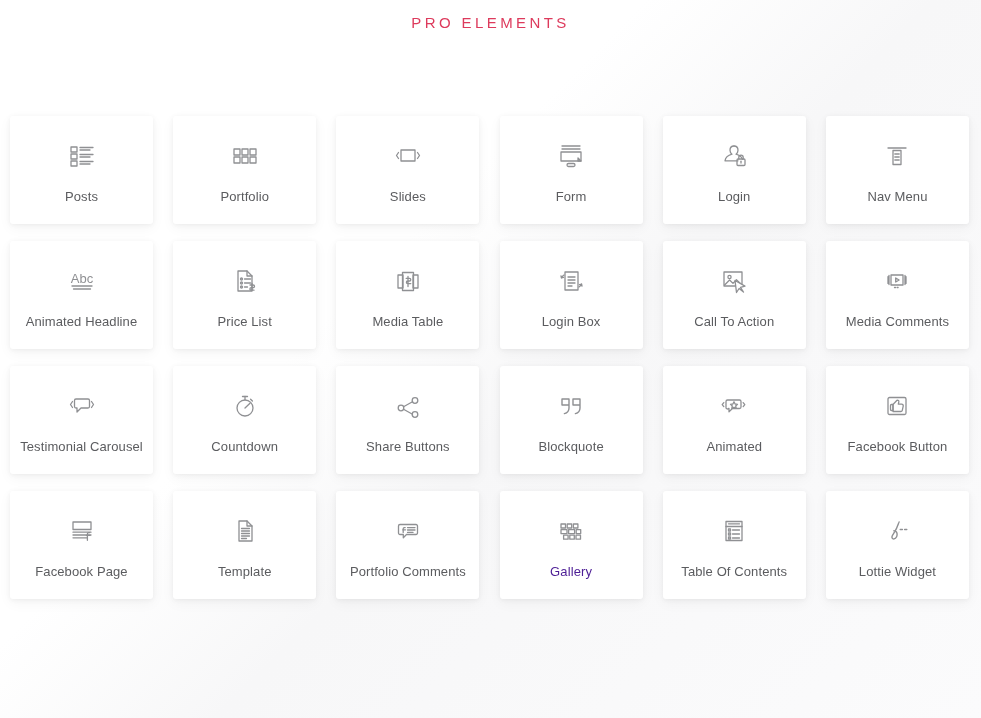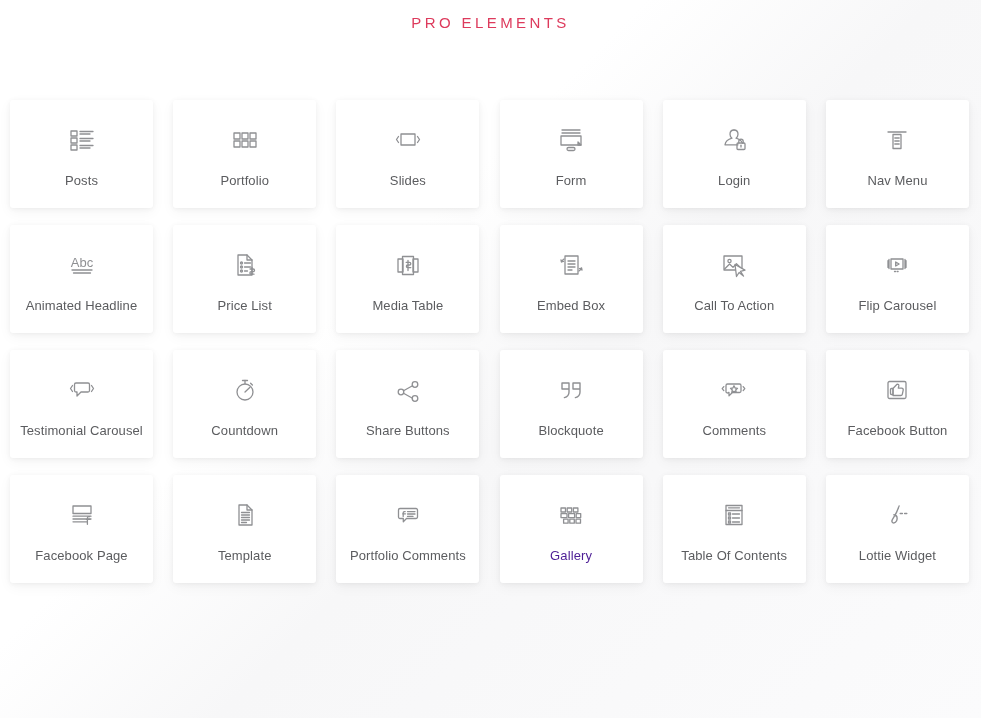--- a/index.html
+++ b/index.html
@@ -40,21 +40,21 @@
     color: #dd3a5c;
     font-weight: 400;
     padding-top: 13px;
     line-height: 20px;
     white-space: nowrap;
   }
 
   .grid {
     position: absolute;
     left: 10px;
-    top: 100px;
+    top: 116px;
     width: 959px;
     display: grid;
     grid-template-columns: repeat(6, 143px);
     column-gap: 20.2px;
     row-gap: 17px;
   }
 
   .card {
     width: 143px;
     height: 108px;
@@ -224,21 +224,21 @@
         <div class="card-icon" style="color: rgb(143, 144, 147);">
           <svg width="34" height="34" viewBox="0 0 34 34">
             <g fill="none" stroke="currentColor" stroke-width="1.3" stroke-linecap="round" stroke-linejoin="round">
               <rect x="11" y="8" width="13" height="18"></rect>
               <path d="M14 13h7M14 16h7M14 19h7M14 22h4"></path>
               <path d="M10 11c-2 1.2-2.6 3-2.6 3M7.4 14l-.4-2.2M7.4 14l2.1-.6"></path>
               <path d="M25 23c2-1.2 2.6-3 2.6-3M27.6 20l.4 2.2M27.6 20l-2.1.6"></path>
             </g>
           </svg>
         </div>
-        <div class="card-label" style="color: rgb(91, 92, 95);">Embed Box</div>
+        <div class="card-label" style="color: rgb(91, 92, 95);">Login Box</div>
       </div>
       <div class="card">
         <div class="card-icon" style="color: rgb(143, 144, 147);">
           <svg width="34" height="34" viewBox="0 0 34 34">
             <g fill="none" stroke="currentColor" stroke-width="1.3" stroke-linecap="round" stroke-linejoin="round">
               <rect x="7" y="8" width="18" height="14"></rect>
               <circle cx="12.5" cy="13" r="1.6"></circle>
               <path d="M7.6 21l5-5 3.4 3.4 3.4-3.6L25 21"></path>
               <path d="M18 16.5l1.5 12 2.6-4 4.4 3.5-3-4.6 4.5-1.3z" fill="#ffffff"></path>
             </g>
@@ -250,21 +250,21 @@
         <div class="card-icon" style="color: rgb(143, 144, 147);">
           <svg width="34" height="34" viewBox="0 0 34 34">
             <g fill="none" stroke="currentColor" stroke-width="1.3" stroke-linecap="round" stroke-linejoin="round">
               <rect x="11" y="11" width="12" height="10"></rect>
               <path d="M15.7 14l3.4 2-3.4 2z"></path>
               <path d="M9 11.5v9M8 12.6v6.8M25 11.5v9M26 12.6v6.8"></path>
               <path d="M14.5 23.5h5" stroke-dasharray="1 1.6"></path>
             </g>
           </svg>
         </div>
-        <div class="card-label" style="color: rgb(91, 92, 95);">Flip Carousel</div>
+        <div class="card-label" style="color: rgb(91, 92, 95);">Media Comments</div>
       </div>
       <div class="card">
         <div class="card-icon" style="color: rgb(143, 144, 147);">
           <svg width="34" height="34" viewBox="0 0 34 34">
             <g fill="none" stroke="currentColor" stroke-width="1.3" stroke-linecap="round" stroke-linejoin="round">
               <path d="M11 10h12a1.5 1.5 0 011.5 1.5v6A1.5 1.5 0 0123 19h-7l-4 4v-4h-1a1.5 1.5 0 01-1.5-1.5v-6A1.5 1.5 0 0111 10z"></path>
               <path d="M7.5 12.5L5.5 15.5l2 3M26.5 12.5l2 3-2 3"></path>
             </g>
           </svg>
         </div>
@@ -311,21 +311,21 @@
       <div class="card">
         <div class="card-icon" style="color: rgb(143, 144, 147);">
           <svg width="34" height="34" viewBox="0 0 34 34">
             <g fill="none" stroke="currentColor" stroke-width="1.3" stroke-linecap="round" stroke-linejoin="round">
               <path d="M11.5 11h11a1.5 1.5 0 011.5 1.5v5.5a1.5 1.5 0 01-1.5 1.5h-7l-3.5 3.3V19.5h-.5A1.5 1.5 0 019 18v-5.5A1.5 1.5 0 0110.5 11z"></path>
               <path d="M17 12.8l1.1 2.2 2.4.3-1.8 1.7.5 2.4-2.2-1.2-2.2 1.2.5-2.4-1.8-1.7 2.4-.3z"></path>
               <path d="M6.8 13.6L5.2 15.6l1.6 2M26.2 13.6l1.6 2-1.6 2"></path>
             </g>
           </svg>
         </div>
-        <div class="card-label" style="color: rgb(91, 92, 95);">Comments</div>
+        <div class="card-label" style="color: rgb(91, 92, 95);">Animated</div>
       </div>
       <div class="card">
         <div class="card-icon" style="color: rgb(143, 144, 147);">
           <svg width="34" height="34" viewBox="0 0 34 34">
             <g fill="none" stroke="currentColor" stroke-width="1.3" stroke-linecap="round" stroke-linejoin="round">
               <rect x="8" y="8.5" width="18" height="17" rx="1.5"></rect>
               <path d="M13 21.5h-1.6a.9.9 0 01-.9-.9v-4.2a.9.9 0 01.9-.9H13z"></path>
               <path d="M13 15.5l4-4.2c1.2-.3 2 .4 1.8 1.6l-.5 2.3h3.4c1 0 1.7.9 1.5 1.9l-.9 4.2a1.6 1.6 0 01-1.5 1.2H13z"></path>
             </g>
           </svg>

